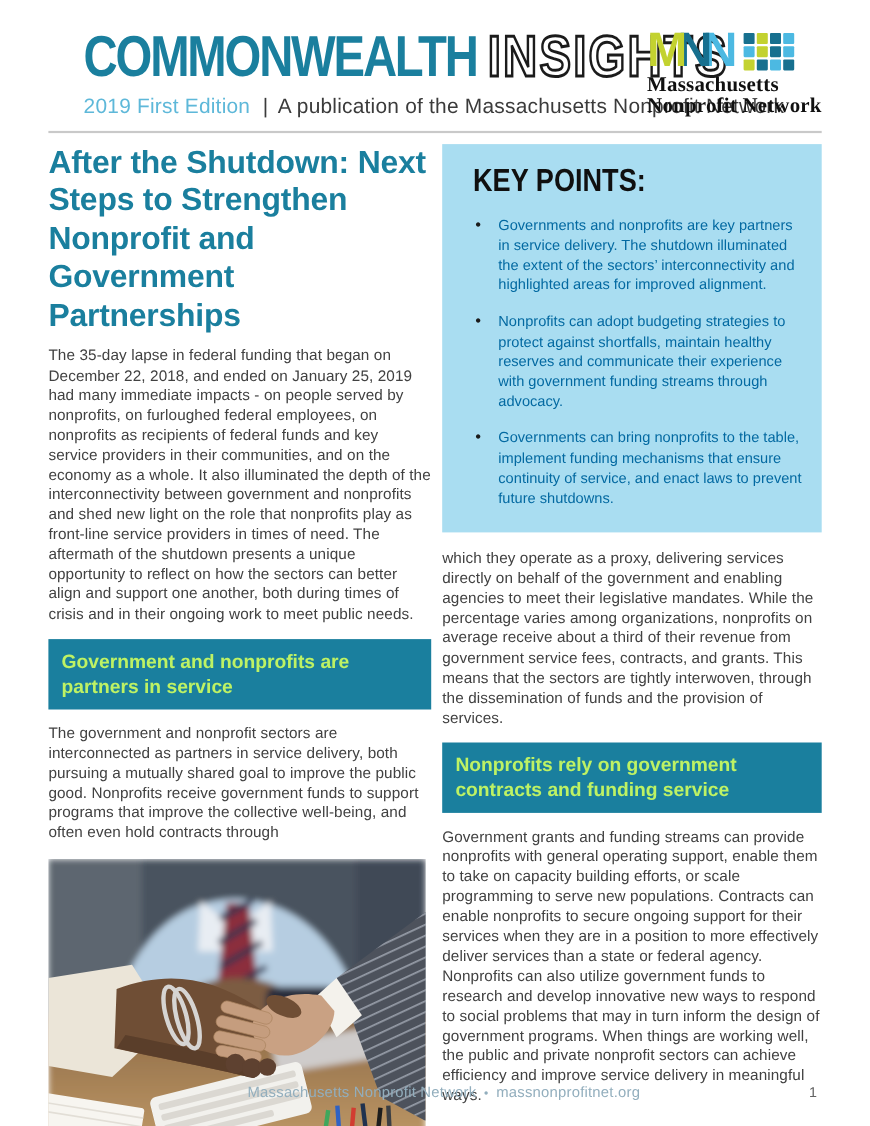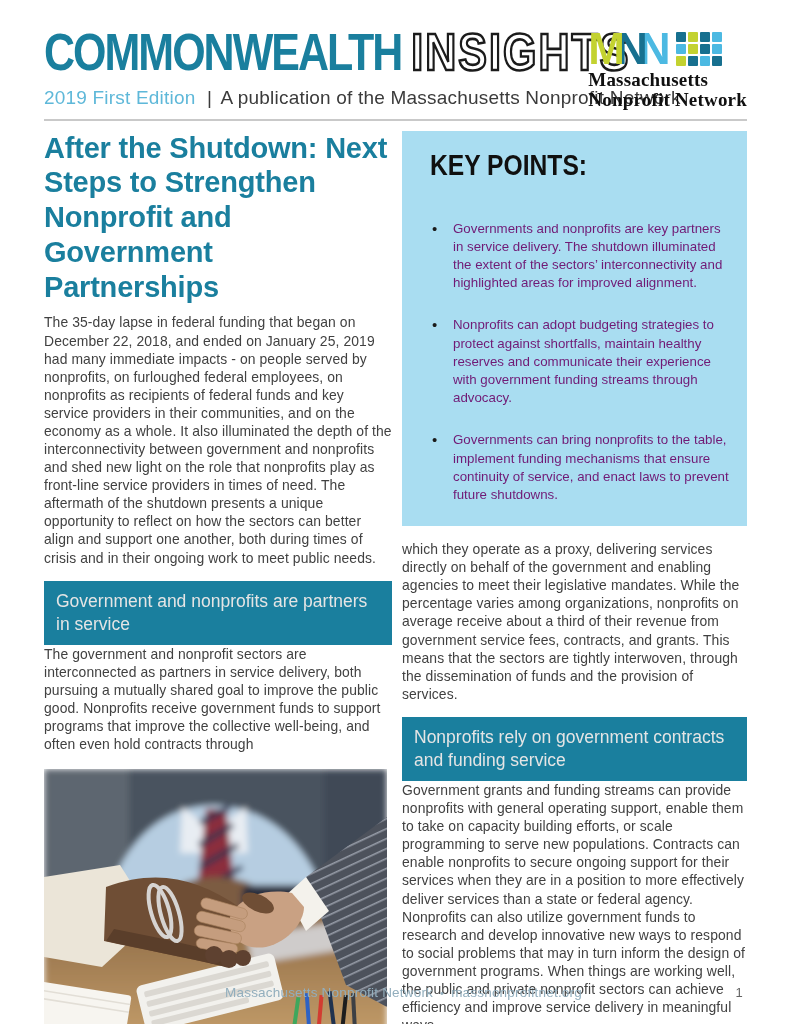--- a/index.html
+++ b/index.html
@@ -8,22 +8,23 @@
     position: relative;
     width: 791px; height: 1024px;
     margin: 0 auto;
     background: #ffffff;
     font-family: "Liberation Sans", sans-serif;
     color: #414141;
     overflow: hidden;
   }
   
   .masthead-row {
-    display: flex; justify-content: space-between; align-items: flex-end;
+    display: flex; justify-content: space-between; align-items: flex-start;
     padding: 26px 44px 0 44px;
+    margin-left: 32px;
   }
   .masthead-left { flex: 1 1 auto; min-width: 0; }
   .masthead-title {
     display: flex; align-items: baseline; gap: 10px;
     font-size: 43px; font-weight: bold; line-height: 1;
     transform: scaleY(1.22); transform-origin: left top;
     white-space: nowrap;
   }
   .title-solid { color: #1a7f9e; letter-spacing: -2px; }
   .title-outline {
@@ -63,43 +64,42 @@
   .col-left  { width: 348px; flex: 0 0 348px; }
   .col-right { width: 345px; flex: 0 0 345px; }
   .article-title {
     color: #1a7f9e; font-size: 29px; font-weight: bold;
     line-height: 1.2; letter-spacing: -0.2px; margin-bottom: 9px;
   }
   .body-text {
     font-size: 13.9px; line-height: 1.3; color: #414141; letter-spacing: 0.1px;
   }
   .section-header {
-    background: #1a7f9e; color: #e5e5e5;
-    font-size: 17.5px; font-weight: normal; line-height: 1.32;
-    padding: 9px 12px; margin-bottom: 0;
+    background: #1a7f9e; color: #bef264;
+    font-size: 17.5px; font-weight: bold; line-height: 1.32;
+    padding: 9px 12px; margin-bottom: 12px;
   }
   .mt-sec { margin-top: 14px; }
   
   .key-points {
     background: #a9ddf1;
     padding: 20px 16px 20px 28px;
   }
   .key-points-heading {
     display: inline-block;
     color: #101010; font-weight: bold; font-size: 29px; line-height: 1;
     transform: scaleX(0.85); transform-origin: left;
     letter-spacing: 0;
     margin-bottom: 16px;
   }
   .key-points ul { list-style: none; }
   .key-points li {
     position: relative; padding-left: 23px; margin-bottom: 15px;
-    font-size: 13.3px; line-height: 1.37; color: #701a75;
+    font-size: 13.3px; line-height: 1.37; color: #0369a1;
     hyphens: manual;
-    margin-top: 24px;
   }
   .key-points li:last-child { margin-bottom: 2px; }
   .key-points li::before {
     content: "\2022"; position: absolute; left: 2px; top: -1px;
     font-size: 15px; color: #1b1b1b;
   }
   
   .photo { display: block; margin-top: 16px; }
   
   .footer {

